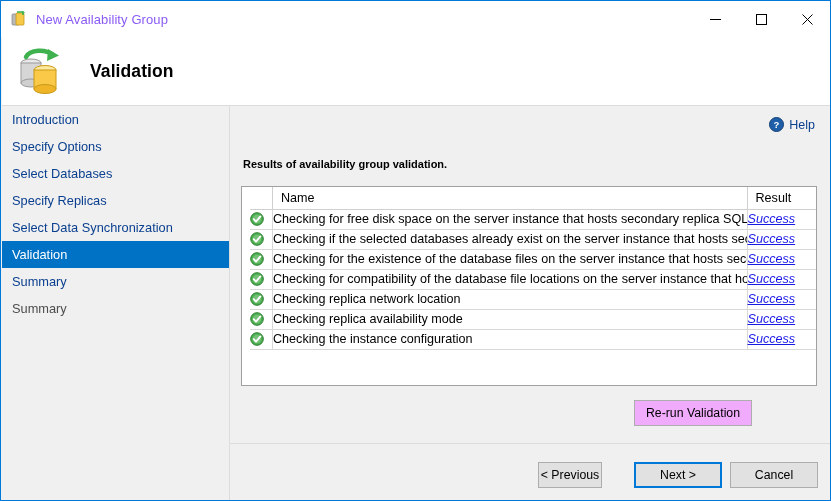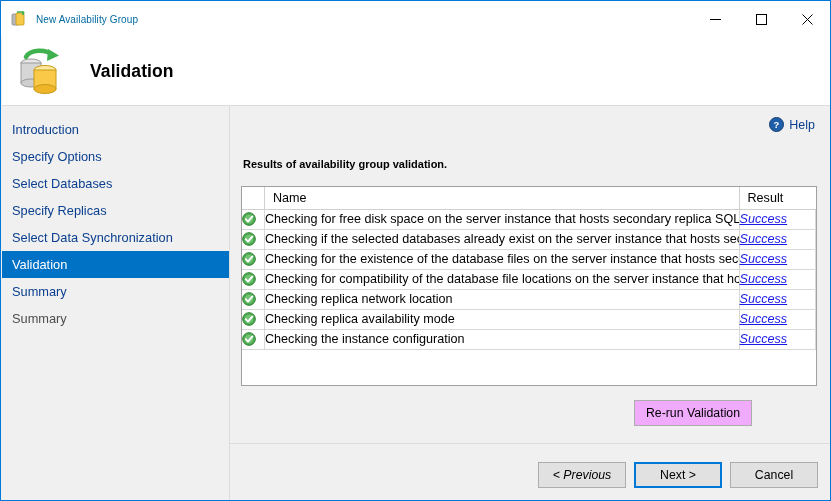--- a/index.html
+++ b/index.html
@@ -34,22 +34,22 @@
   }
   #title-icon {
     width: 18px;
     height: 18px;
     margin-left: 9px;
     margin-right: 8px;
     position: relative;
     flex: 0 0 auto;
   }
   #title-text {
-    font-size: 10px;
-    color: #0369a1;
+    font-size: 13px;
+    color: #8b5cf6;
     letter-spacing: 0.1px;
     white-space: nowrap;
   }
   #caption-buttons {
     position: absolute;
     right: 0; top: 0;
     height: 36px;
     display: flex;
   }
   .cap-btn {
@@ -113,21 +113,21 @@
   .nav-item {
     height: 27px;
     display: flex;
     align-items: center;
     padding-left: 10px;
     font-size: 12.8px;
     color: #0a3f8f;
     cursor: default;
     white-space: nowrap;
   }
-  .nav-item.first { margin-top: 10px; }
+  .nav-item.first { }
   .nav-item.selected {
     background: #0072c6;
     color: #ffffff;
   }
   .nav-item.disabled { color: #4d4d4d; }
 
   
   #content {
     position: absolute;
     left: 229px; top: 105px;
@@ -172,20 +172,21 @@
     border: 1px solid #a0a0a0;
     background: #ffffff;
     overflow: hidden;
   }
   table#grid {
     width: 100%;
     border-collapse: collapse;
     table-layout: fixed;
     font-size: 12.6px;
     color: #000000;
+    margin-left: 8px;
   }
   table#grid th, table#grid td {
     padding: 0;
     text-align: left;
     vertical-align: middle;
     font-weight: normal;
   }
   table#grid thead tr { height: 22px; }
   table#grid thead th {
     background: #ffffff;
@@ -269,21 +270,21 @@
     box-sizing: border-box;
     border: 1px solid #adadad;
     background: #e1e1e1;
     font-size: 12.3px;
     color: #000000;
     display: flex;
     align-items: center;
     justify-content: center;
     cursor: default;
   }
-  #btn-previous { left: 308px; width: 88px; font-style: italic; }
+  #btn-previous { left: 308px; width: 64px; }
   #btn-next {
     left: 404px; width: 88px;
     border: 2px solid #0078d7;
   }
   #btn-cancel { left: 500px; width: 88px; }
 </style>
 </head>
 <body>
 
 <div id="window">

